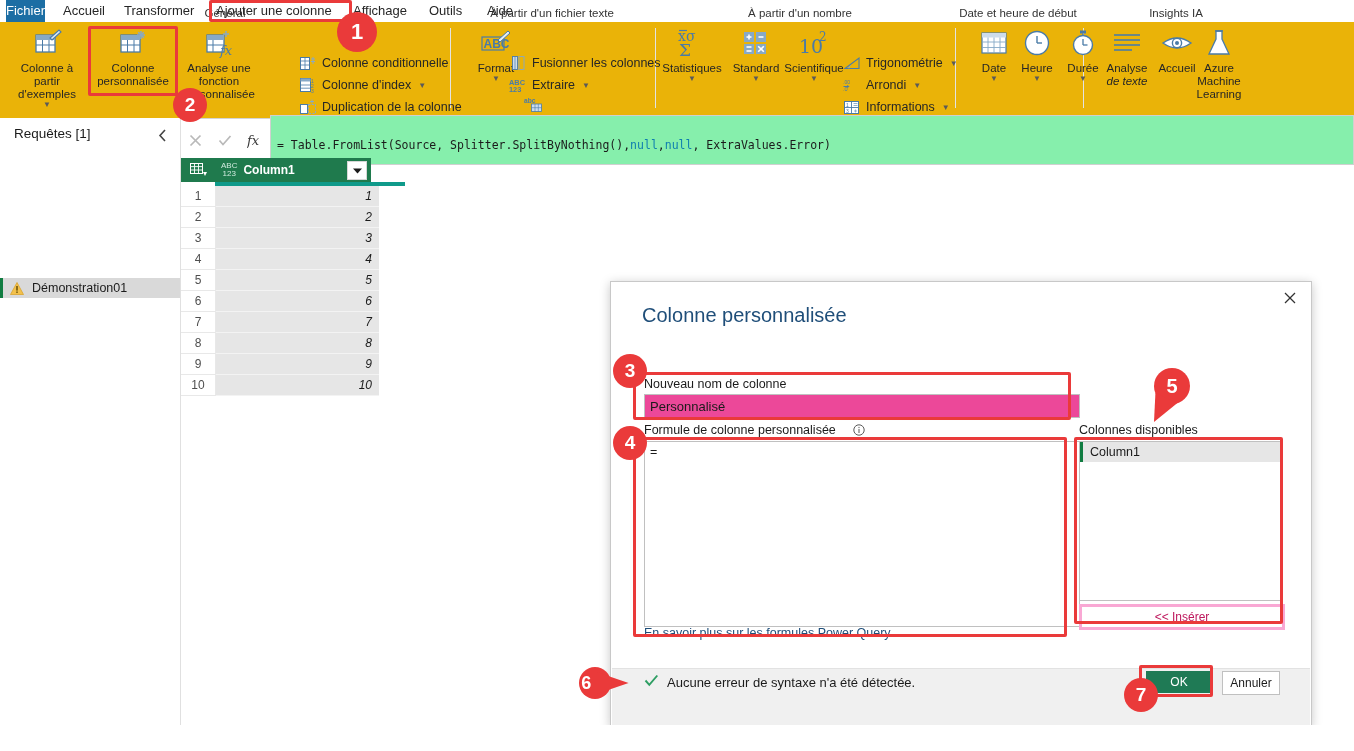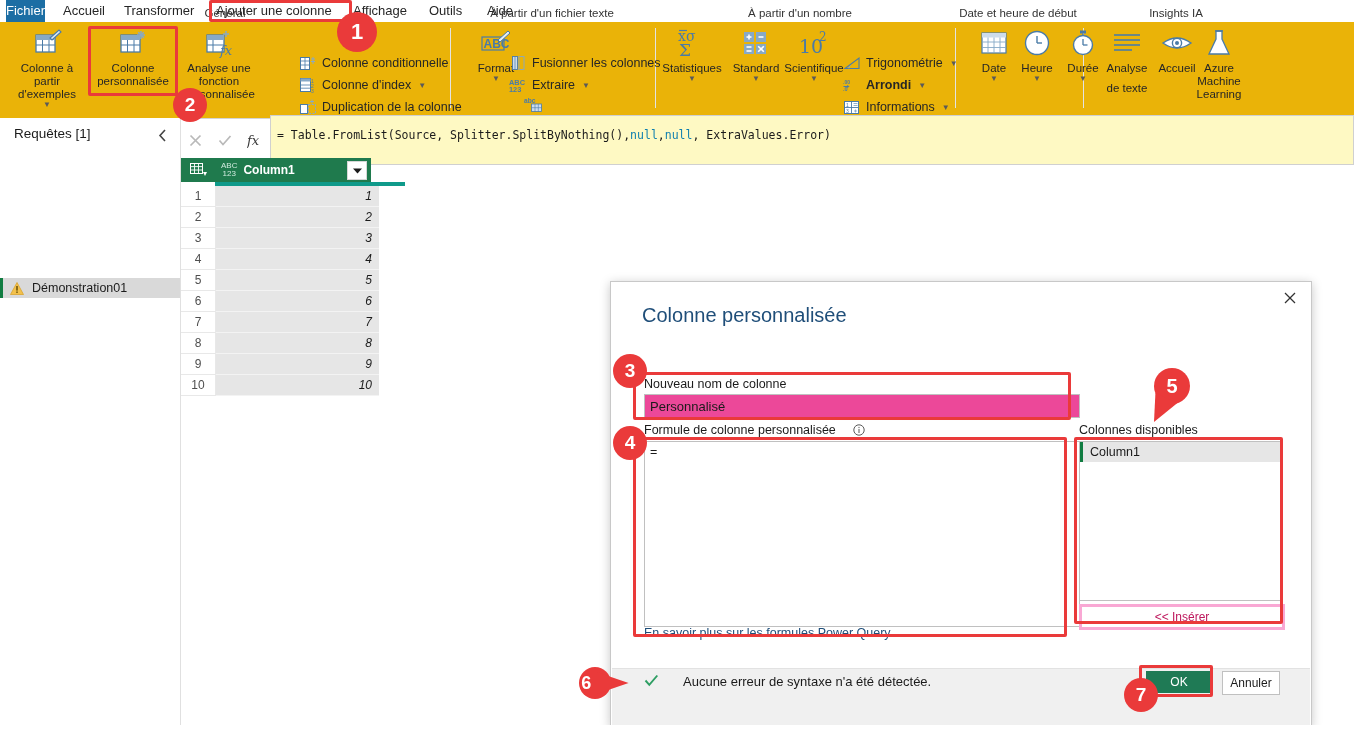--- a/index.html
+++ b/index.html
@@ -28,21 +28,21 @@
 
   .smallbtn{position:absolute;height:22px;display:flex;align-items:center;gap:5px;cursor:default;padding:0 3px;white-space:nowrap;}
   .smallbtn .slabel{font-size:12.5px;color:#262626;}
   .caret{font-size:8px;color:#5a5a5a;margin-left:2px;}
 
   .grp-items{position:absolute;top:0;left:0;}
 
   
   .fbar{position:absolute;left:180px;top:126px;width:1174px;height:28px;display:flex;align-items:center;}
   .fbtn{width:30px;height:26px;display:flex;align-items:center;justify-content:center;cursor:default;}
-  .finput{flex:1;height:24px;border:1px solid #d0d0d0;background:#fef9c3;display:flex;align-items:flex-start;padding:12px 6px;
+  .finput{flex:1;height:24px;border:1px solid #d0d0d0;background:#86efac;display:flex;align-items:flex-end;padding:12px 6px;
     font-family:"DejaVu Sans Mono","Liberation Mono",monospace;font-size:11.5px;color:#1b1b1b;white-space:nowrap;overflow:hidden;}
   .tok-null{color:#0f7faf;}
 
   
   .qpane{position:absolute;left:0;top:118px;width:180px;height:633px;background:#fff;border-right:1px solid #e0e0e0;}
   .qhead{position:absolute;left:0;top:8px;width:180px;height:22px;}
   .qtitle{position:absolute;left:14px;top:0;font-size:13.5px;color:#1b1b1b;}
   .qcollapse{position:absolute;right:10px;top:0px;width:16px;height:18px;display:flex;align-items:center;justify-content:center;cursor:default;color:#444;font-size:13px;}
   .qitem{position:absolute;left:0;top:160px;width:180px;height:20px;background:#d9d9d9;display:flex;align-items:center;}
   .qitem .qbar{width:3px;height:20px;background:#107c41;}
@@ -82,21 +82,21 @@
 
   .cols-label{position:absolute;left:468px;top:141px;}
   .lbox{position:absolute;left:468px;top:159px;width:200px;height:158px;border:1px solid #c0c0c0;background:#fff;overflow:hidden;}
   .lbox-item{height:20px;background:#e6e6e6;display:flex;align-items:center;}
   .lbox-item .lbar{width:3px;height:20px;background:#107c41;}
   .lbox-item .ltxt{margin-left:7px;font-size:12.5px;color:#1b1b1b;}
   .ins-btn{position:absolute;left:468px;top:322px;width:200px;height:20px;border:3px solid #f9a8d4;background:#fff;
     display:flex;align-items:center;justify-content:center;font-size:12px;color:#be185d;cursor:default;}
 
   .dlg-footer{position:absolute;left:1px;right:1px;bottom:1px;height:56px;background:#f0f0f0;border-top:1px solid #e2e2e2;}
-  .status{position:absolute;left:33px;top:392px;display:flex;gap:24px;font-size:13px;color:#1b1b1b;}
+  .status{position:absolute;left:33px;top:392px;display:flex;align-items:center;gap:8px;font-size:13px;color:#1b1b1b;}
   .ok-btn{position:absolute;left:535px;top:389px;width:66px;height:22px;background:#1f7a55;color:#fff;border:none;
     font-size:12px;display:flex;align-items:center;justify-content:center;cursor:default;font-family:inherit;}
   .cancel-btn{position:absolute;left:611px;top:389px;width:56px;height:22px;background:#fff;color:#1b1b1b;border:1px solid #c0c0c0;
     font-size:12px;display:flex;align-items:center;justify-content:center;cursor:default;font-family:inherit;}
 
   
   .hl{position:absolute;border:3px solid #ea3a3a;box-sizing:border-box;pointer-events:none;border-radius:2px;}
   .badge{position:absolute;pointer-events:none;}
   .badge .num{position:absolute;color:#fff;font-weight:bold;font-size:19px;text-align:center;width:100%;
     font-family:"Liberation Sans",sans-serif;}
@@ -278,21 +278,21 @@
             <svg width="30" height="24" viewBox="0 0 30 24">
               <g stroke="#4a7ba7" stroke-width="1.6">
                 <line x1="2" y1="4" x2="28" y2="4"></line>
                 <line x1="2" y1="9" x2="28" y2="9"></line>
                 <line x1="2" y1="14" x2="28" y2="14"></line>
                 <line x1="2" y1="19" x2="20" y2="19"></line>
               </g>
             </svg>
           </div>
           <div class="blabel">Analyse</div>
-          <div class="blabel" style="margin-top: 7px;">de texte</div>
+          <div class="blabel" style="margin-top: 0px; font-style: italic;">de texte</div>
         </div>
         <div class="bigbtn" style="left: 1140px;">
           <div class="bicon">
             <svg width="32" height="22" viewBox="0 0 32 22">
               <path d="M2 11 Q16 1 30 11 Q16 21 2 11 Z" fill="#fff" stroke="#4a7ba7" stroke-width="1.4"></path>
               <circle cx="16" cy="11" r="4.6" fill="none" stroke="#4a7ba7" stroke-width="1.4"></circle>
               <circle cx="16" cy="11" r="2" fill="#4a7ba7"></circle>
             </svg>
           </div>
           <div class="blabel">Accueil</div>
@@ -387,21 +387,21 @@
         <div class="smallbtn" style="left: 840px; top: 30px;">
           <span style="display: inline-flex; width: 18px; justify-content: center;">
             <svg width="16" height="14" viewBox="0 0 16 14">
               <polygon points="1,12.5 15,12.5 15,2" fill="none" stroke="#4a7ba7" stroke-width="1.1"></polygon>
               <path d="M5 12.5 A4.3 4.3 0 0 1 6.3 9.5" fill="none" stroke="#87a9c6" stroke-width="1"></path>
             </svg>
           </span>
           <span class="slabel">Trigonométrie</span>
           <span class="caret">▼</span>
         </div>
-        <div class="smallbtn" style="left: 840px; top: 52px; font-weight: bold;">
+        <div class="smallbtn" style="left: 840px; top: 52px;">
           <span style="display: inline-flex; width: 18px; justify-content: center;">
             <svg width="18" height="14" viewBox="0 0 18 14">
               <text x="0" y="5.5" font-family="Liberation Sans, sans-serif" font-size="5" fill="#4a7ba7">.00</text>
               <text x="0" y="12.5" font-family="Liberation Sans, sans-serif" font-size="5.6" fill="#4a7ba7">.0</text>
               <path d="M0.5 8.5 L4 8.5" stroke="#4a7ba7" stroke-width="1"></path>
               <polygon points="4,7 6.6,8.5 4,10" fill="#4a7ba7"></polygon>
             </svg>
           </span>
           <span class="slabel">Arrondi</span>
           <span class="caret">▼</span>

